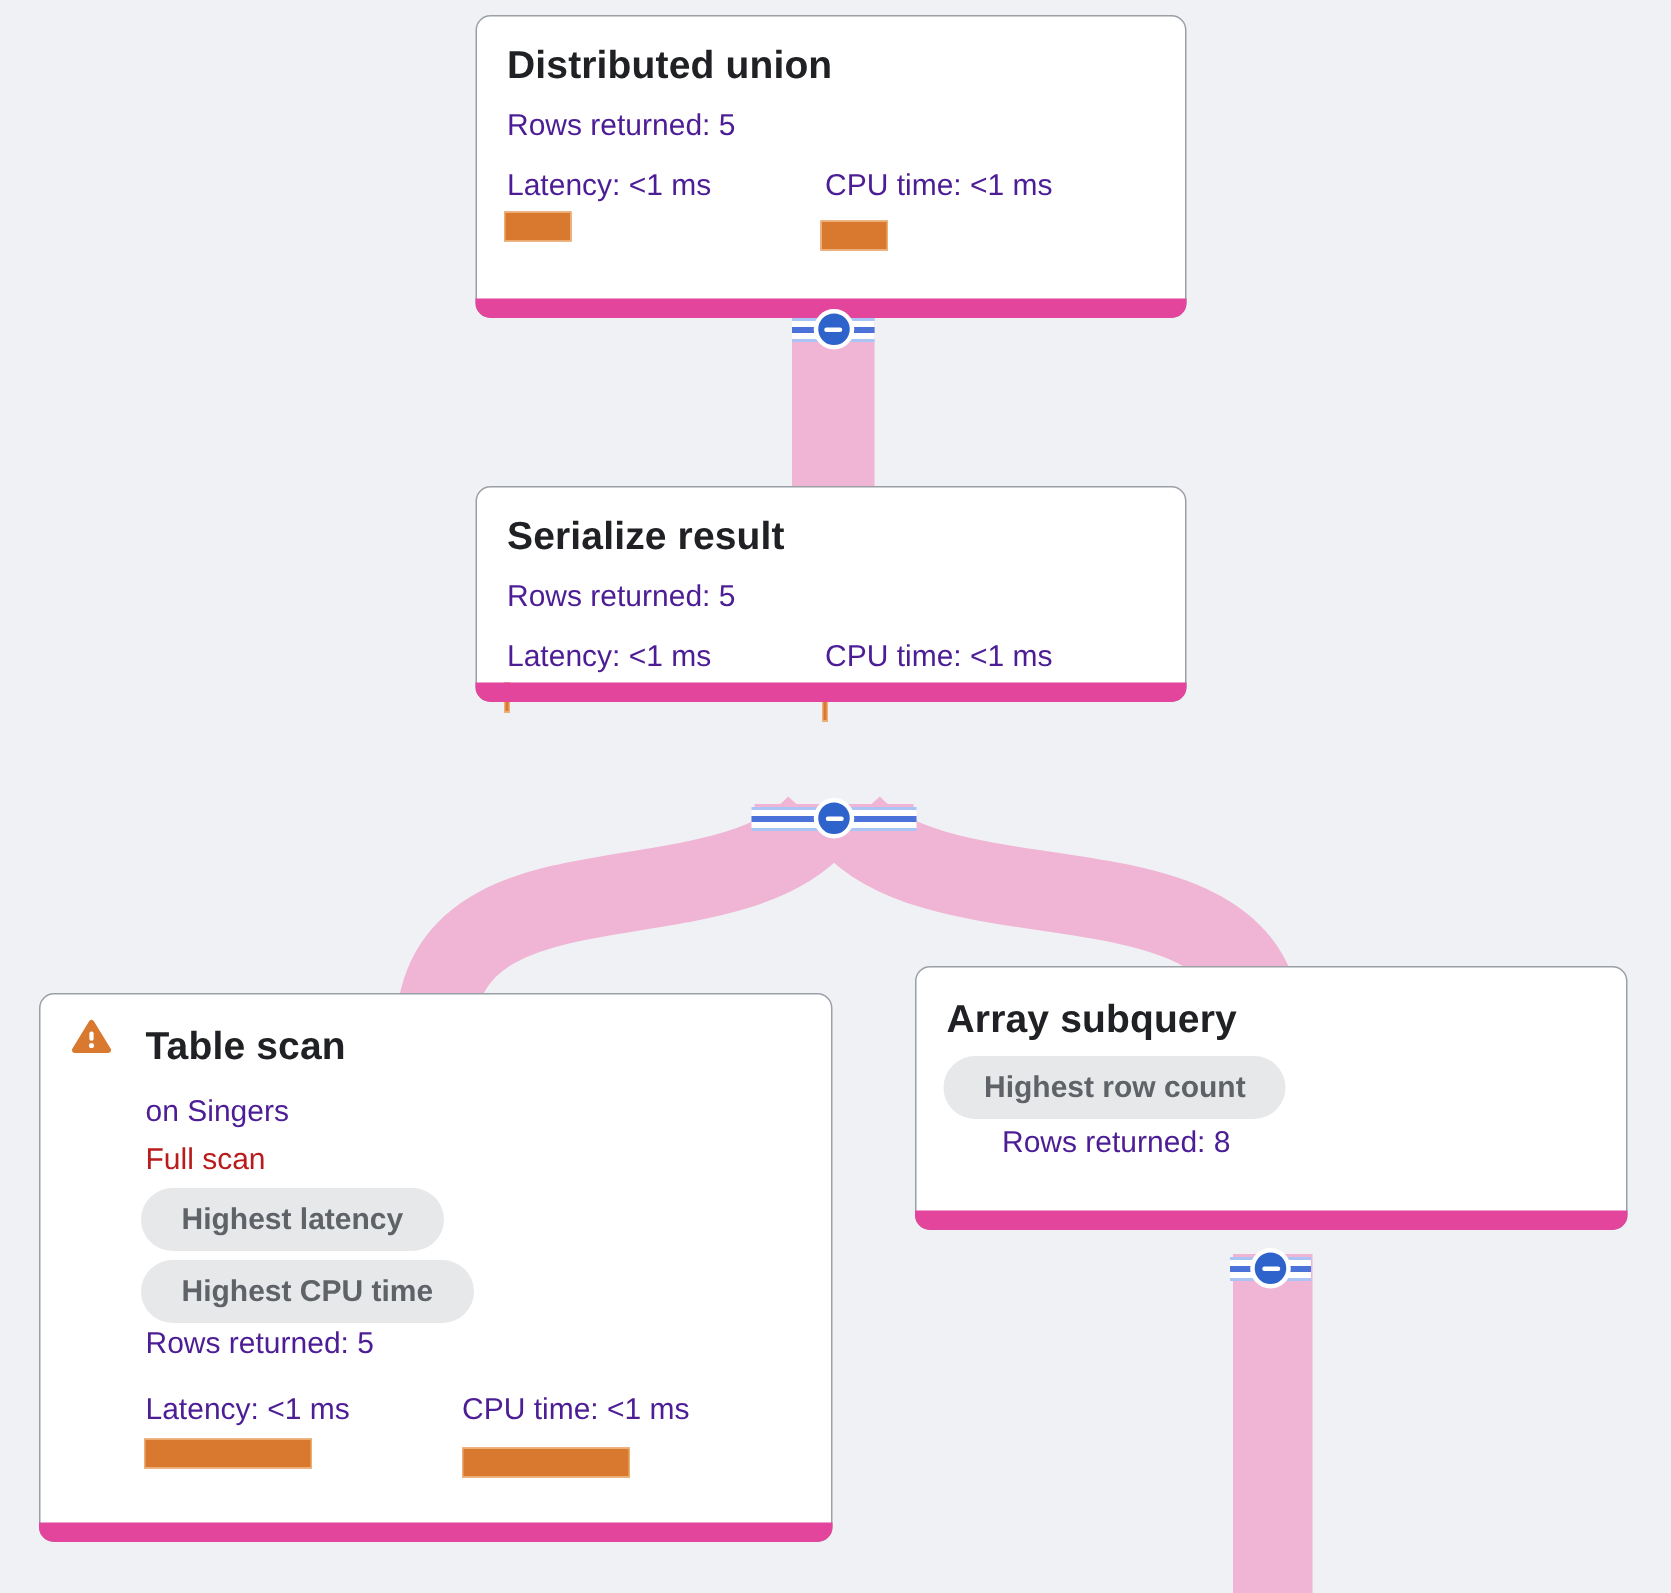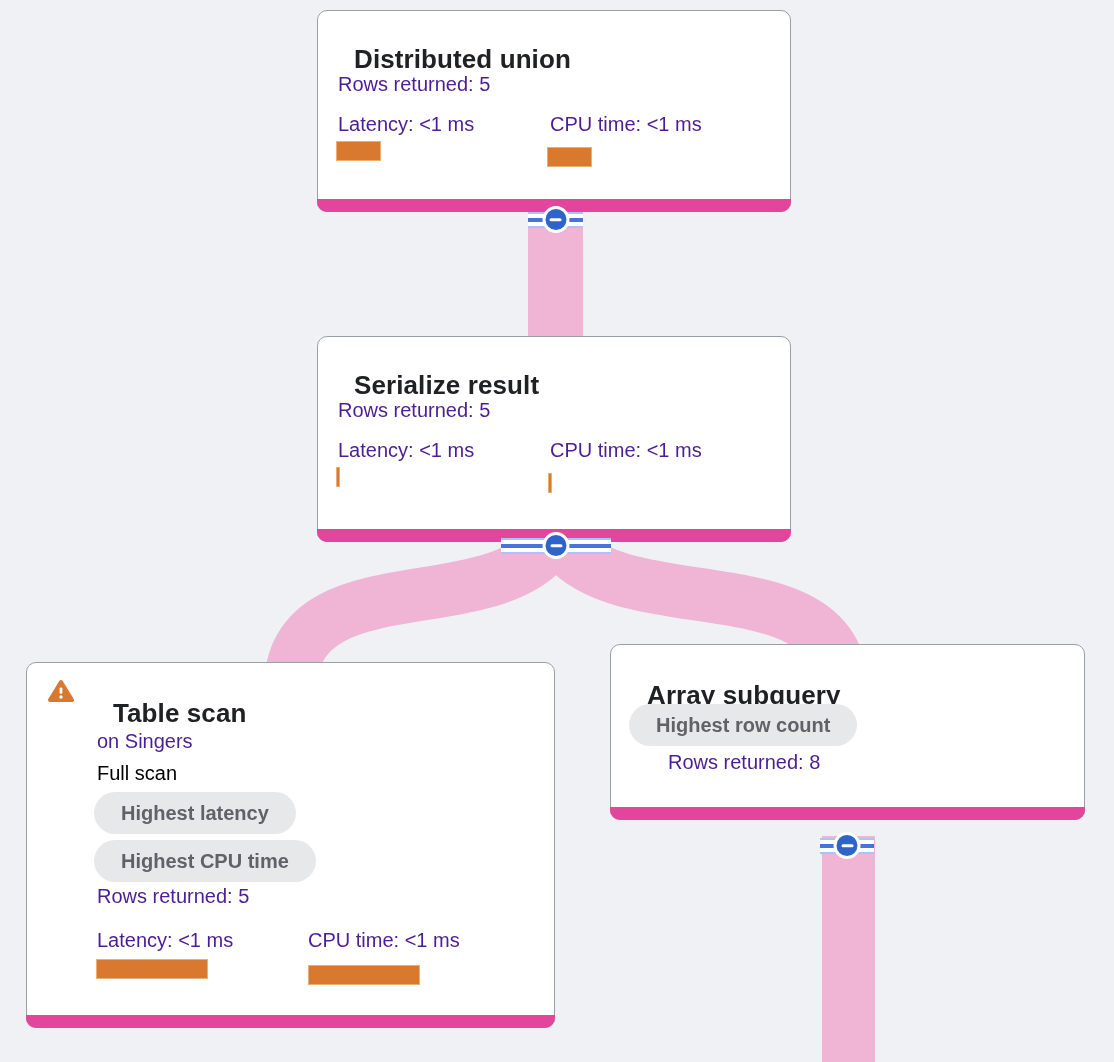--- a/index.html
+++ b/index.html
@@ -14,28 +14,28 @@
   
   .node{
     position:absolute;z-index:2;box-sizing:border-box;
     background:#FFFFFF;border:1px solid #9AA0A6;border-radius:10px;
   }
   .node-footer{
     position:absolute;left:-1px;right:-1px;bottom:-1px;height:13px;
     background:#E2459B;border-radius:0 0 10px 10px;
   }
   .title{
-    position:absolute;margin:16px;font-size:26px;line-height:34px;font-weight:600;
+    position:absolute;margin:0;font-size:26px;line-height:34px;font-weight:600;
     letter-spacing:.1px;white-space:nowrap;color:#202124;
   }
   .body{
     position:absolute;font-size:20px;line-height:26px;font-weight:400;
     white-space:nowrap;color:#4c1d95;
   }
-  .muted{color:#000000;}
+  .muted{color:#b91c1c;}
   .badge{
     position:absolute;height:42px;line-height:42px;padding:0 27px;
     border-radius:21px;background:#E7E8EA;color:#5F6368;
     font-size:20px;white-space:nowrap;font-weight:bold;
   }
   .bar{
     position:absolute;height:20px;box-sizing:border-box;
     background:#D9782F;border:1px solid #ECAE75;
   }
   .warning{position:absolute;width:26px;height:24px;}
@@ -74,21 +74,21 @@
   <section class="node" style="left:317px;top:10px;width:474px;height:202px;">
     <h2 class="title" style="left:20px;top:15px;">Distributed union</h2>
     <div class="body" style="left:20px;top:60px;">Rows returned: 5</div>
     <div class="body" style="left:20px;top:100px;">Latency: &lt;1 ms</div>
     <div class="body" style="left:232px;top:100px;">CPU time: &lt;1 ms</div>
     <div class="bar" style="left: 18px; top: 130px; width: 45px;"></div>
     <div class="bar" style="left: 229px; top: 136px; width: 45px;"></div>
     <div class="node-footer"></div>
   </section>
 
-  <section class="node" style="left:317px;top:336px;width:474px;height:206px;">
+  <section class="node" style="left:317px;top:324px;width:474px;height:144px;">
     <h2 class="title" style="left:20px;top:15px;">Serialize result</h2>
     <div class="body" style="left:20px;top:60px;">Rows returned: 5</div>
     <div class="body" style="left:20px;top:100px;">Latency: &lt;1 ms</div>
     <div class="body" style="left:232px;top:100px;">CPU time: &lt;1 ms</div>
     <div class="bar" style="left: 18px; top: 130px; width: 4px;"></div>
     <div class="bar" style="left: 230px; top: 136px; width: 4px;"></div>
     <div class="node-footer"></div>
   </section>
 
   <section class="node" style="left:26px;top:662px;width:529px;height:366px;">

